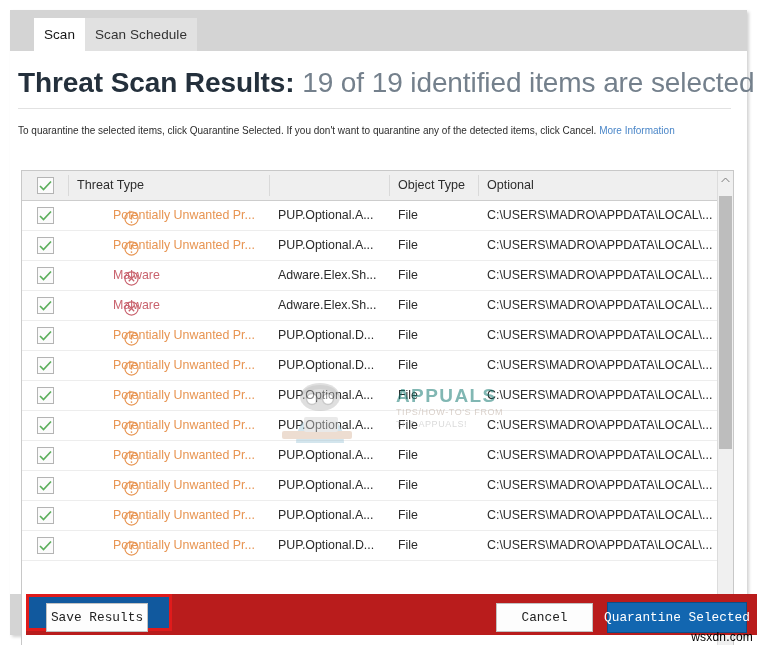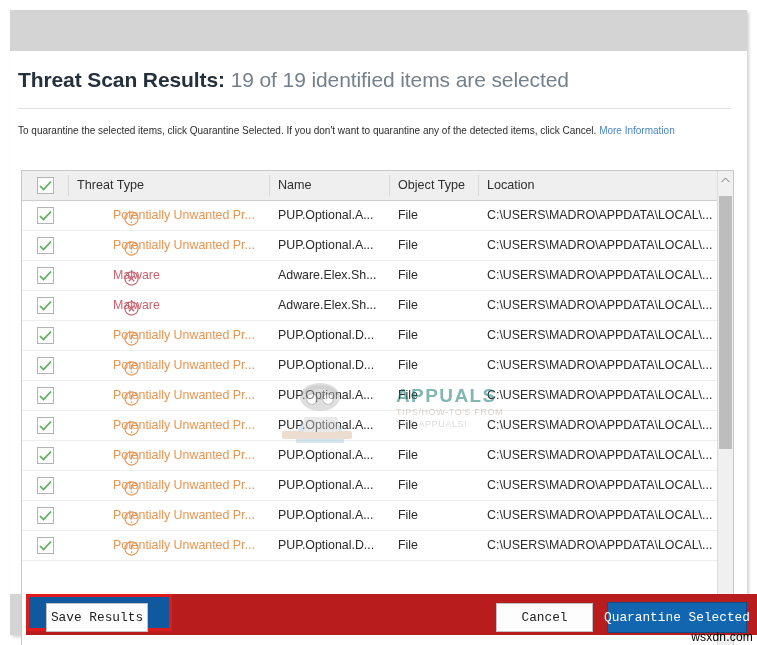--- a/index.html
+++ b/index.html
@@ -69,21 +69,21 @@
     height: 543px;
     background: #ffffff;
     box-sizing: border-box;
   }
 
   
   #title {
     position: absolute;
     left: 8px;
     top: 18px;
-    font-size: 21px;
+    font-size: 28px;
     white-space: nowrap;
     line-height: 1;
   }
   #title .strong {
     font-weight: bold;
     color: #24303c;
     letter-spacing: -.1px;
   }
   #title .light {
     color: #74808c;
@@ -331,20 +331,28 @@
     font-size: 12px;
     color: #000000;
     letter-spacing: .2px;
   }
 </style>
 </head>
 <body>
 
 <div id="window">
 
+  <div id="tabstrip">
+    <div class="tab active" id="tab-scan">
+      <span>Scan</span>
+    </div>
+    <div class="tab inactive" id="tab-sched">
+      <span>Scan Schedule</span>
+    </div>
+  </div>
 
   <div id="panel">
 
     <div id="title">
       <span class="strong">Threat Scan Results:</span><span class="light"> 19 of 19 identified items are selected</span>
     </div>
     <div id="title-rule"></div>
 
     <div id="instructions">
       <span>To quarantine the selected items, click Quarantine Selected. If you don't want to quarantine any of the detected items, click Cancel. </span><a href="#">More Information</a>
@@ -356,25 +364,24 @@
         <div class="hcell col-check">
           <span class="cbox">
             <svg width="13" height="12" viewBox="0 0 13 12">
               <path d="M1 6 L4.5 9.5 L12 1.5" stroke="#5cae5c" stroke-width="1.7" fill="none"></path>
             </svg>
           </span>
         </div>
         <div class="hsep" style="left:46px;"></div>
         <div class="hcell col-type">Threat Type</div>
         <div class="hsep" style="left:247px;"></div>
-        <div class="hcell col-name">Name</div>
         <div class="hsep" style="left:367px;"></div>
         <div class="hcell col-obj">Object Type</div>
         <div class="hsep" style="left:456px;"></div>
-        <div class="hcell col-loc">Location</div>
+        <div class="hcell col-loc">Optional</div>
       </div>
 
       <div id="tbody">
           <div class="row">
             <div class="cell col-check">
               <span class="cbox">
                 <svg width="13" height="12" viewBox="0 0 13 12">
                   <path d="M1 6 L4.5 9.5 L12 1.5" stroke="#5cae5c" stroke-width="1.7" fill="none"></path>
                 </svg>
               </span>

